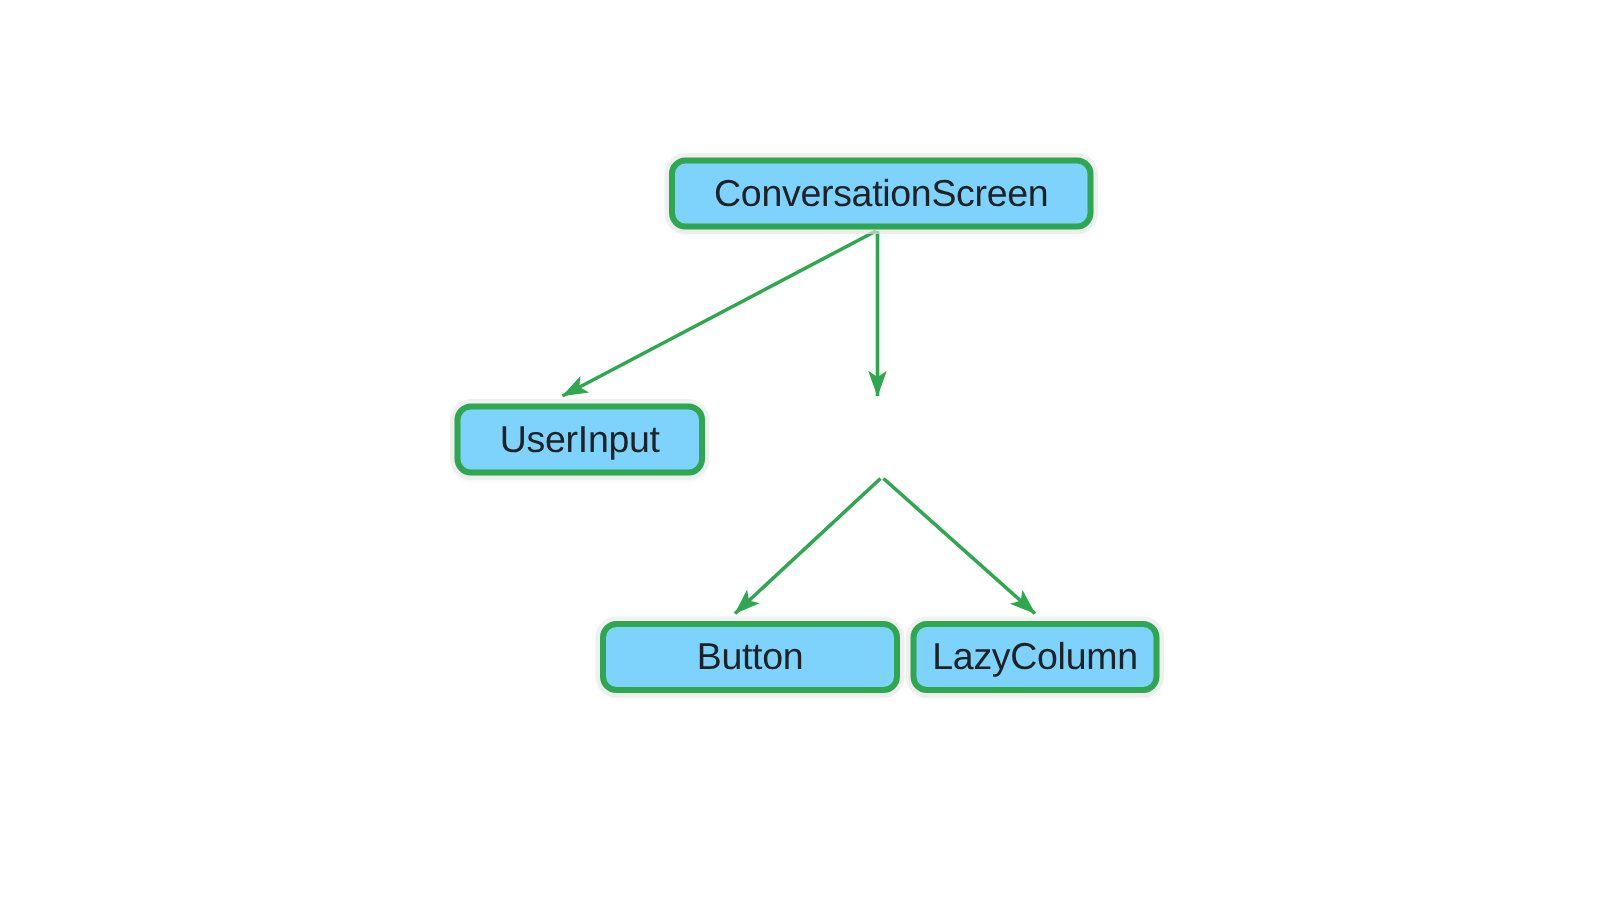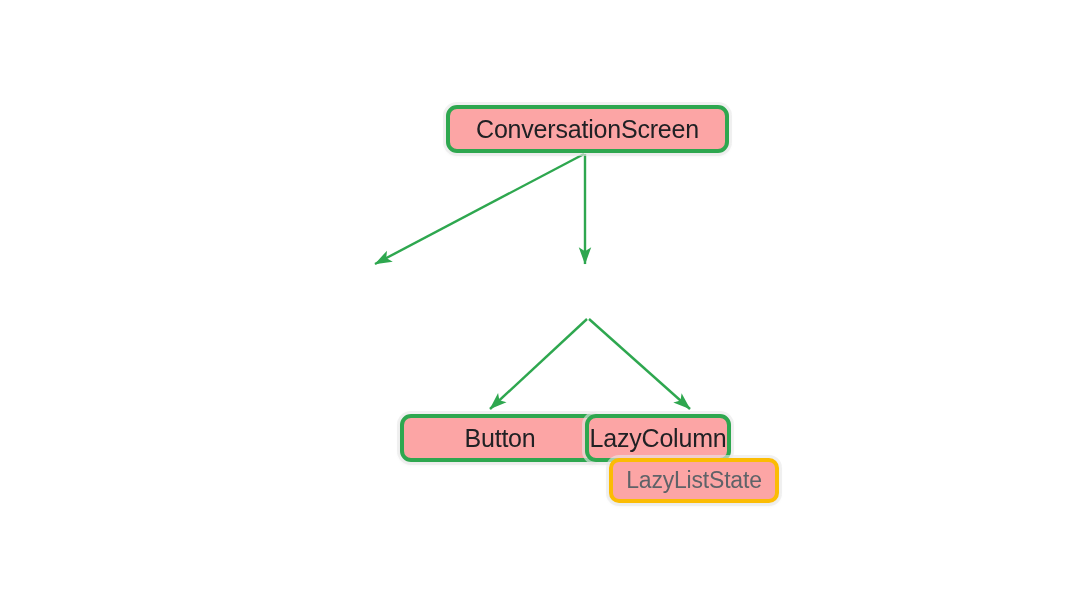--- a/index.html
+++ b/index.html
@@ -27,21 +27,21 @@
     width: 1080px;
     height: 608px;
     pointer-events: none;
   }
   .node {
     position: absolute;
     box-sizing: border-box;
     display: flex;
     align-items: center;
     justify-content: center;
-    background: #fca5a5;
+    background: #7dd3fc;
     border-radius: 11px;
     border-style: solid;
     border-width: 4px;
     box-shadow: 0 0 0 3px rgba(233,233,233,0.62),
                 0 2px 4px rgba(120,120,120,0.14);
   }
   .node-green {
     border-color: #2ea74f;
   }
   .node-yellow {
@@ -65,21 +65,21 @@
   #node-userinput {
     left: 303px;  top: 269px;  width: 167px;  height: 48px;
   }
   #node-messageslist {
     left: 500px;  top: 269px;  width: 169px;  height: 48px;
   }
   #node-button {
     left: 400px;  top: 414px;  width: 200px;  height: 48px;
   }
   #node-lazycolumn {
-    left: 585px;  top: 414px;  width: 146px;  height: 48px;
+    left: 607px;  top: 414px;  width: 166px;  height: 48px;
     z-index: 1;
   }
   #node-lazyliststate {
     left: 609px;  top: 458px;  width: 170px;  height: 45px;
     border-radius: 10px;
     z-index: 2;
   }
   #node-lazyliststate .node-label {
     font-size: 23px;
   }
@@ -102,27 +102,27 @@
 
     <line x1="587" y1="319" x2="490" y2="409" stroke="#2ea74f" stroke-width="2.4" marker-end="url(#arrowhead)"></line>
 
     <line x1="589" y1="319" x2="690" y2="409" stroke="#2ea74f" stroke-width="2.4" marker-end="url(#arrowhead)"></line>
   </svg>
 
   <div class="node node-green" id="node-conversationscreen">
     <span class="node-label">ConversationScreen</span>
   </div>
 
+  <div class="node node-green" id="node-userinput">
+    <span class="node-label">UserInput</span>
+  </div>
 
 
   <div class="node node-green" id="node-button">
     <span class="node-label">Button</span>
   </div>
 
   <div class="node node-green" id="node-lazycolumn">
     <span class="node-label">LazyColumn</span>
   </div>
 
-  <div class="node node-yellow" id="node-lazyliststate">
-    <span class="node-label node-label-muted">LazyListState</span>
-  </div>
 
 </div>
 
 </body></html>

